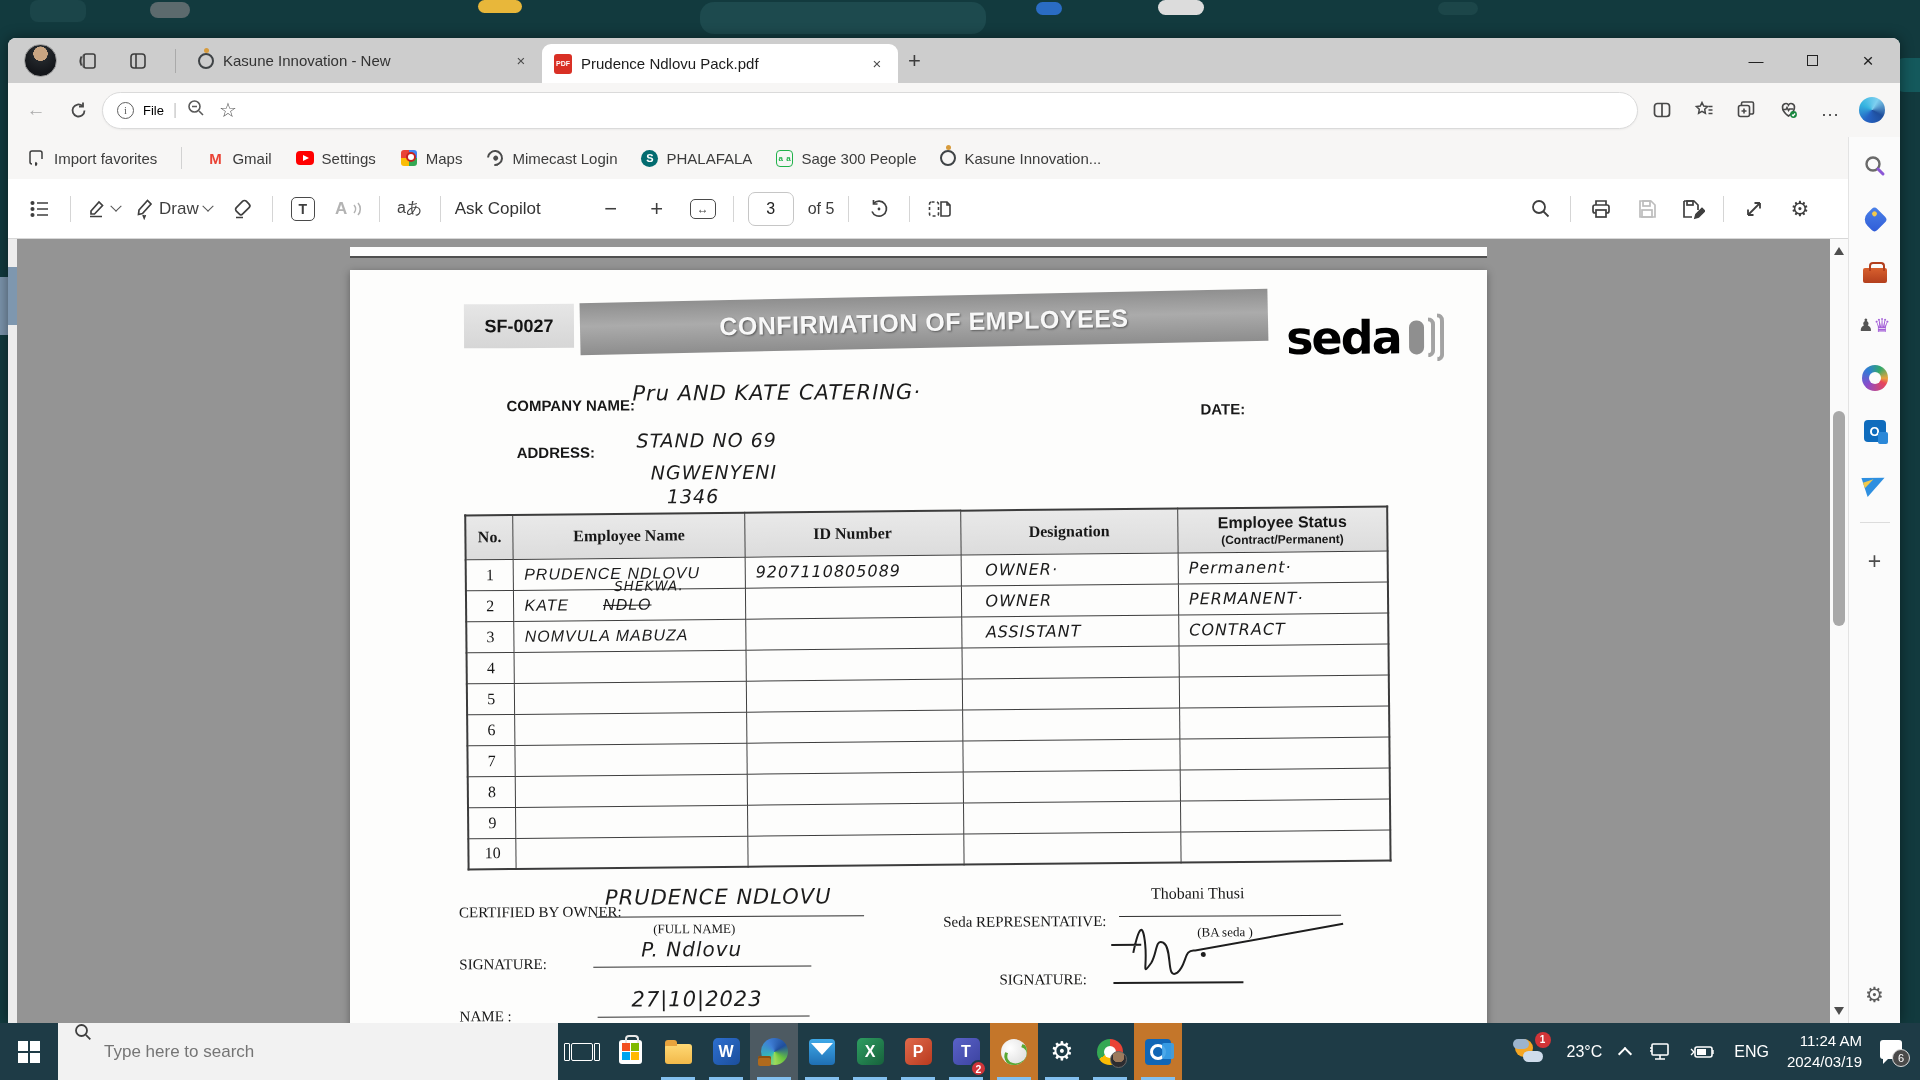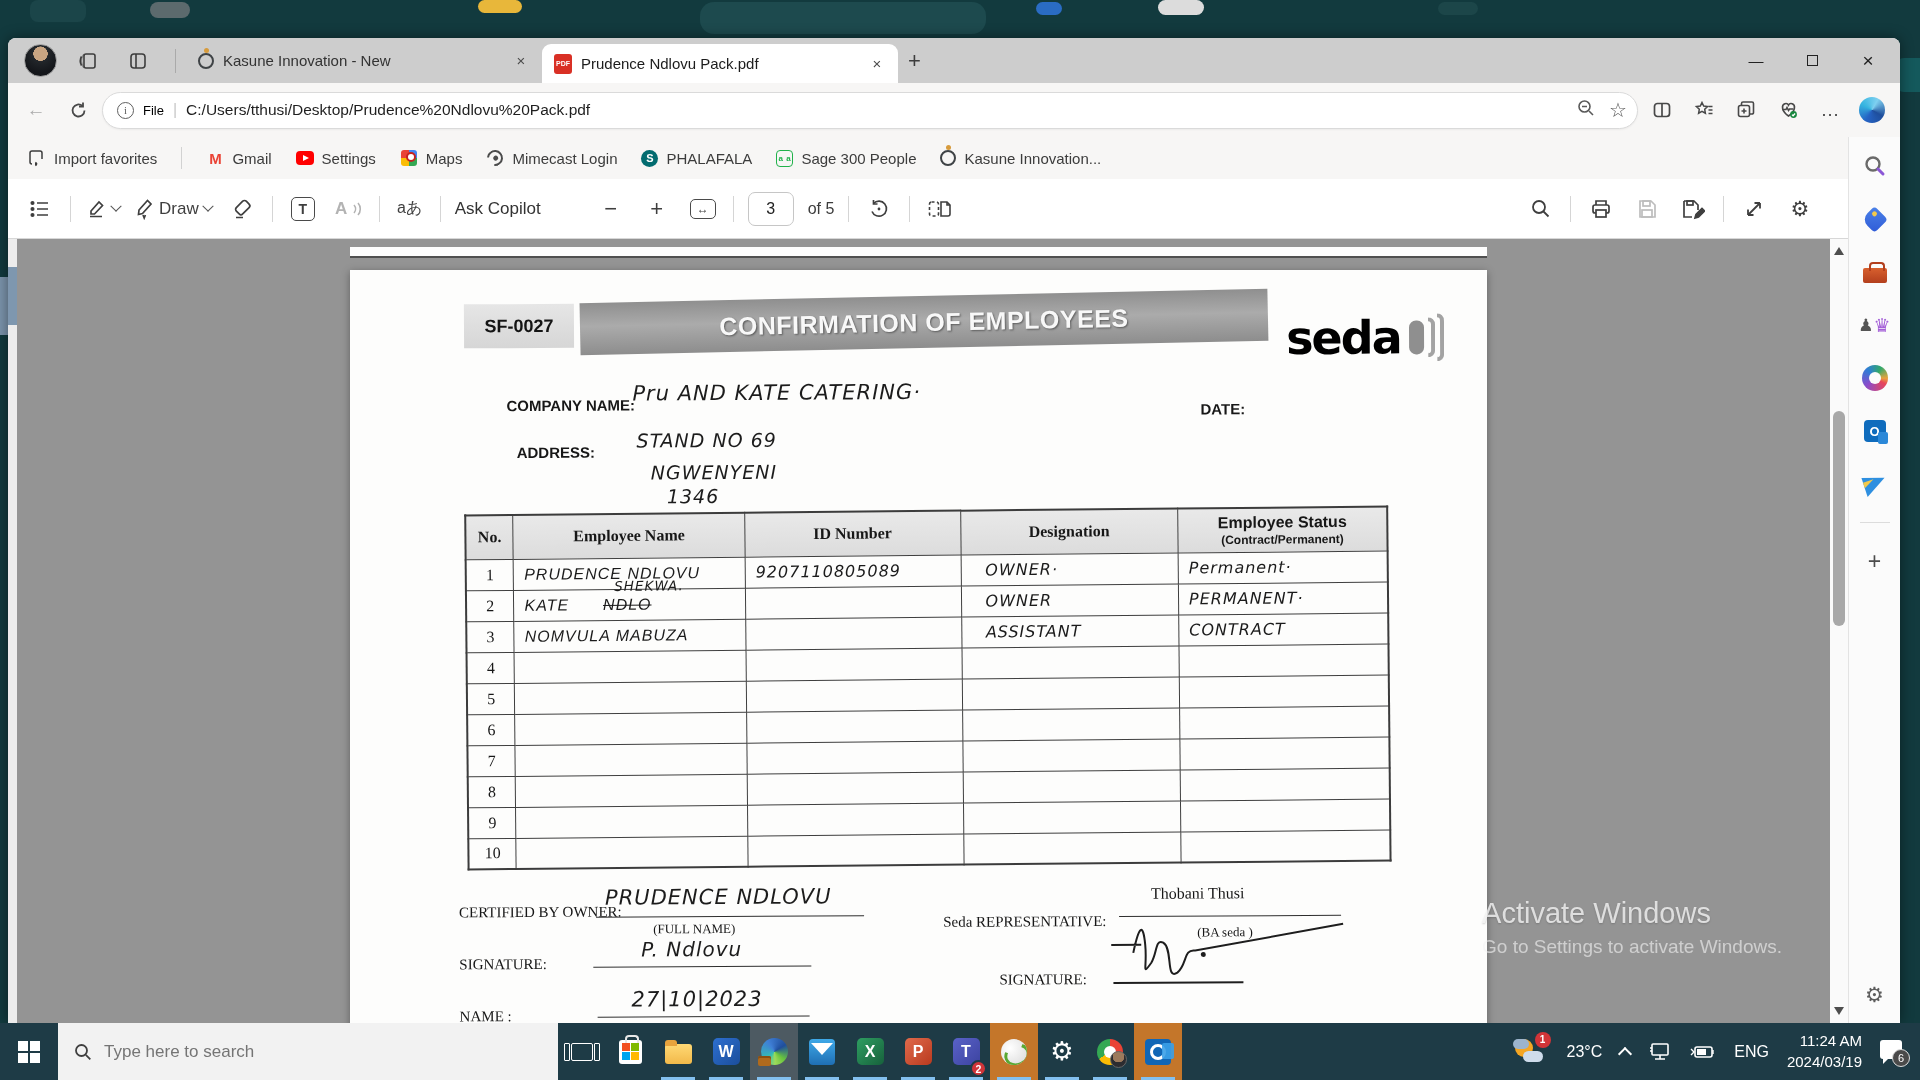--- a/index.html
+++ b/index.html
@@ -115,21 +115,21 @@
   .olk-s::after{content:"";position:absolute;right:-2px;bottom:-2px;width:10px;height:12px;background:#2b88d8;border-radius:2px}
   .plane{width:0;height:0;border-left:22px solid #2e8fe0;border-top:7px solid transparent;border-bottom:13px solid transparent;transform:rotate(-18deg);position:relative}
   .plane::after{content:"";position:absolute;left:-22px;top:-2px;width:0;height:0;border-left:11px solid #f2c94c;border-bottom:6px solid transparent}
   .sb-gear{position:absolute;bottom:16px;font-size:21px;color:#5c5c5c}
   .sb-plus{font-size:23px;color:#4c4c4c}
   
   .taskbar{position:absolute;left:0;bottom:0;width:1920px;height:57px;background:#1e3b46;display:flex;align-items:stretch;color:#fff}
   .tk-start{width:58px;display:flex;align-items:center;justify-content:center}
   .winlogo{display:grid;grid-template-columns:10px 10px;grid-template-rows:10px 10px;gap:2px}
   .winlogo i{background:#fff}
-  .tk-search{width:500px;background:#f2f2f2;display:flex;align-items:center;gap:12px;padding:0 16px;margin:0}
+  .tk-search{width:500px;background:#f2f2f2;display:flex;gap:12px;padding:0 16px;margin:0}
   .tk-search svg{flex:none}
   .tk-search input{border:none;outline:none;background:transparent;font-size:17px;color:#2f2f2f;width:100%}
   .tk-slot{width:48px;display:flex;align-items:center;justify-content:center;position:relative}
   .tk-slot.run::after{content:"";position:absolute;left:7px;bottom:0;width:34px;height:3px;background:#83c0ef}
   .tk-slot.active{background:#4d5a62}
   .tk-slot.alert{background:#c4762a}
   .taskview{width:22px;height:18px;border:1.8px solid #fff;border-radius:2px;position:relative}
   .taskview::before,.taskview::after{content:"";position:absolute;top:-1px;width:4px;height:16px;border:1.8px solid #fff;border-radius:1px}
   .taskview::before{left:-8px}.taskview::after{right:-8px}
   .appsq{width:27px;height:27px;border-radius:5px;color:#fff;font-weight:bold;font-size:16px;display:flex;align-items:center;justify-content:center}
@@ -225,21 +225,20 @@
       <div class="tb-btn">
         <svg width="19" height="19" viewBox="0 0 19 19" fill="none" stroke="#484848" stroke-width="1.8">
             <path d="M15.5 9.5 a6 6 0 1 1 -2 -4.5"></path>
             <path d="M14 1.5 v4 h-4"></path>
           </svg>
       </div>
       <div class="addr">
         <span class="info-i">i</span>
         <span class="addr-file">File</span>
         <span class="addr-sep">|</span>
-        <span class="addr-url">C:/Users/tthusi/Desktop/Prudence%20Ndlovu%20Pack.pdf</span>
         <span>
           <svg width="20" height="20" viewBox="0 0 20 20" fill="none" stroke="#5a5a5a" stroke-width="1.6">
               <circle cx="8.5" cy="8.5" r="5.5"></circle>
               <path d="M13 13 l4 4 M6 8.5 h5"></path>
             </svg>
         </span>
         <span style="font-size:20px;color:#5a5a5a;margin-left:4px">☆</span>
       </div>
       <div class="tb-btn">
         <svg width="20" height="20" viewBox="0 0 20 20" fill="none" stroke="#484848" stroke-width="1.7">
@@ -584,24 +583,20 @@
               <span class="ftlbl" style="left:648px;top:702px">SIGNATURE:</span>
               <svg style="position:absolute;left:752px;top:646px" width="250" height="75" viewBox="0 0 250 75" fill="none" stroke="#1e1e1e" stroke-width="2">
                 <path d="M8 30 h30 M30 38 C36 10 40 8 42 30 C44 52 38 62 48 48 C54 38 52 24 60 28 C70 34 62 66 74 58 C84 50 80 34 92 36 L240 10"></path>
                 <path d="M10 68 h130"></path>
                 <circle cx="100" cy="40" r="1.5" fill="#1e1e1e"></circle>
               </svg>
               <span class="ftlbl" style="left:648px;top:752px">DATE:</span>
             </div>
           </div>
 
-          <div class="wmark">
-            <div class="wm1">Activate Windows</div>
-            <div class="wm2">Go to Settings to activate Windows.</div>
-          </div>
 
           <div class="vscroll">
             <span class="arr-up"></span>
             <span class="vthumb"></span>
             <span class="arr-dn"></span>
           </div>
         </div>
       </div>
 
       <div class="sidebar">

